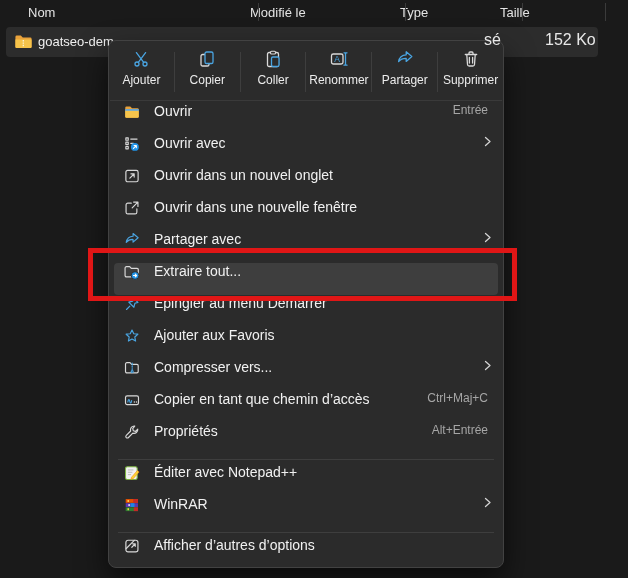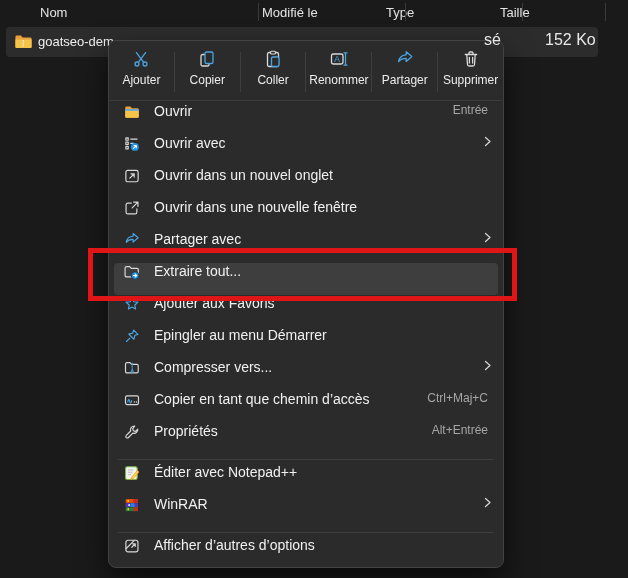--- a/index.html
+++ b/index.html
@@ -47,23 +47,23 @@
   
   .annotation-box{position:absolute;left:88px;top:248px;width:429px;height:53px;box-sizing:border-box;
                   border:5px solid #e01616;z-index:30;pointer-events:none;}
 </style>
 </head>
 <body>
 
 <div class="stage">
 
   <div>
-    <span class="hdr-col" style="left:40px">Nom</span>
-    <span class="hdr-col" style="left:262px">Modifié le</span>
-    <span class="hdr-col" style="left:386px">Type</span>
+    <span class="hdr-col" style="left:28px">Nom</span>
+    <span class="hdr-col" style="left:250px">Modifié le</span>
+    <span class="hdr-col" style="left:400px">Type</span>
     <span class="hdr-col" style="left:500px">Taille</span>
     <span class="hdr-sep" style="left:258px"></span>
     <span class="hdr-sep" style="left:405px"></span>
     <span class="hdr-sep" style="left:522px"></span>
     <span class="hdr-sep" style="left:605px"></span>
   </div>
 
   <div class="file-row">
     <span class="file-icon" id="file-icon"><svg viewBox="0 0 20 20" xmlns="http://www.w3.org/2000/svg">
           <path d="M1.5 5.2A1.4 1.4 0 0 1 2.9 3.8h4.3l2 2h7.9a1.4 1.4 0 0 1 1.4 1.4v8.2a1.4 1.4 0 0 1-1.4 1.4H2.9a1.4 1.4 0 0 1-1.4-1.4z" fill="#e9a23b"></path>
@@ -215,34 +215,34 @@
               <path d="M2.3 5.6A1.5 1.5 0 0 1 3.8 4.1h3.6l1.8 1.9h6.4A1.4 1.4 0 0 1 17 7.4v6.5a1.5 1.5 0 0 1-1.5 1.5H3.8a1.5 1.5 0 0 1-1.5-1.5z" stroke="#d9d9d9" fill="none" stroke-width="1.3" stroke-linecap="round" stroke-linejoin="round"></path>
               <circle cx="13.4" cy="13.9" r="4.3" fill="#2193e6" stroke="#2b2b2b" stroke-width="1"></circle>
               <path d="M11.6 13.9h3.4M13.6 12.3l1.6 1.6-1.6 1.6" stroke="#fff" fill="none" stroke-width="1.2" stroke-linecap="round" stroke-linejoin="round"></path>
             </svg>
           </span>
     <span class="mi-label">Extraire tout...</span>
   </div>
         <div class="menu-item">
     <span class="mi-icon">
             <svg viewBox="0 0 20 20" xmlns="http://www.w3.org/2000/svg">
-              <path d="M10 3.4l1.95 4.1 4.55.5-3.4 3.1.9 4.5L10 13.4l-4 2.2.9-4.5-3.4-3.1 4.55-.5z" stroke="#4aa5e2" fill="none" stroke-width="1.3" stroke-linecap="round" stroke-linejoin="round"></path>
-            </svg>
-          </span>
-    <span class="mi-label">Ajouter aux Favoris</span>
-  </div>
-        <div class="menu-item">
-    <span class="mi-icon">
-            <svg viewBox="0 0 20 20" xmlns="http://www.w3.org/2000/svg">
               <g stroke="#4aa5e2" fill="none" stroke-width="1.3" stroke-linecap="round" stroke-linejoin="round">
                 <path d="M11.8 3.4 16.6 8.2 13.2 9.2 12.1 13.6 6.4 7.9 10.8 6.8zM7.6 12.4 3.9 16.1"></path>
               </g>
             </svg>
           </span>
     <span class="mi-label">Epingler au menu Démarrer</span>
+  </div>
+        <div class="menu-item">
+    <span class="mi-icon">
+            <svg viewBox="0 0 20 20" xmlns="http://www.w3.org/2000/svg">
+              <path d="M10 3.4l1.95 4.1 4.55.5-3.4 3.1.9 4.5L10 13.4l-4 2.2.9-4.5-3.4-3.1 4.55-.5z" stroke="#4aa5e2" fill="none" stroke-width="1.3" stroke-linecap="round" stroke-linejoin="round"></path>
+            </svg>
+          </span>
+    <span class="mi-label">Ajouter aux Favoris</span>
   </div>
         <div class="menu-item">
     <span class="mi-icon">
             <svg viewBox="0 0 20 20" xmlns="http://www.w3.org/2000/svg">
               <path d="M2.8 5.6A1.5 1.5 0 0 1 4.3 4.1h3.5l1.8 1.9h5.9A1.4 1.4 0 0 1 16.9 7.4v6.5a1.5 1.5 0 0 1-1.5 1.5H4.3a1.5 1.5 0 0 1-1.5-1.5z" stroke="#d9d9d9" fill="none" stroke-width="1.3" stroke-linecap="round" stroke-linejoin="round"></path>
               <path d="M10.2 4.6v1.6M10.2 7.6v1.6M10.2 10.6v1.6" stroke="#4aa5e2" fill="none" stroke-width="1.3" stroke-linecap="round" stroke-linejoin="round"></path>
               <circle cx="10.2" cy="13.9" r="1.1" stroke="#4aa5e2" fill="none" stroke-width="1.3" stroke-linecap="round" stroke-linejoin="round"></circle>
             </svg>
           </span>
     <span class="mi-label">Compresser vers...</span>

